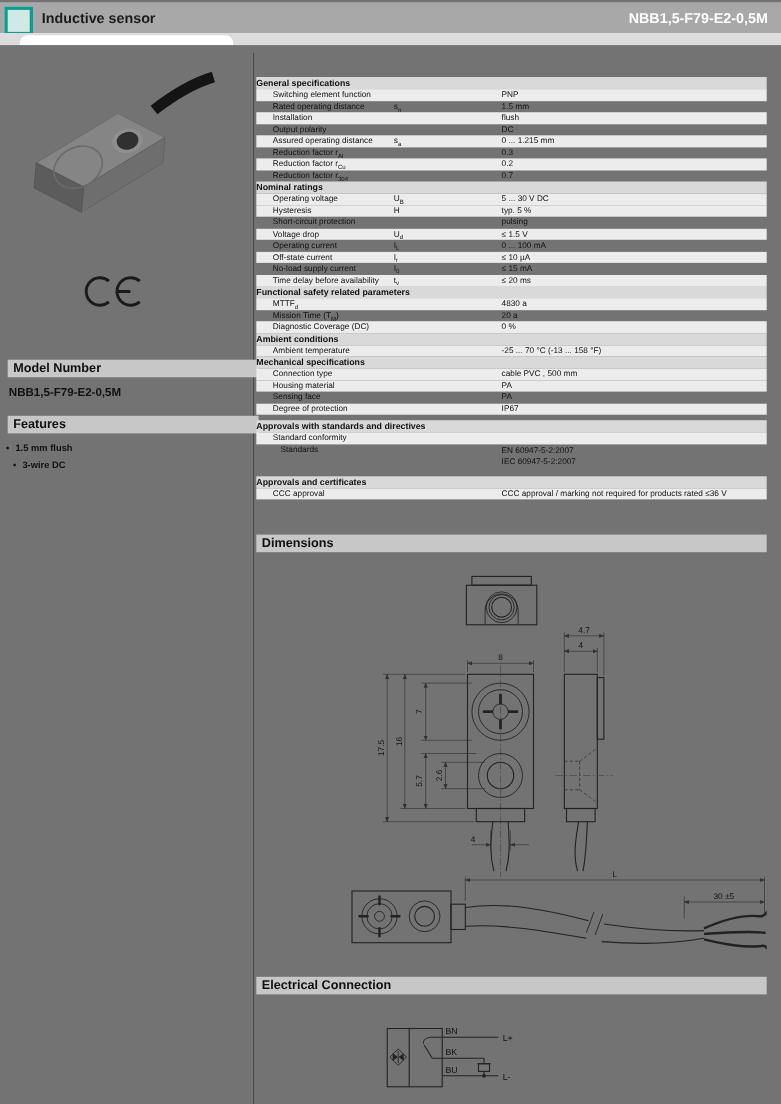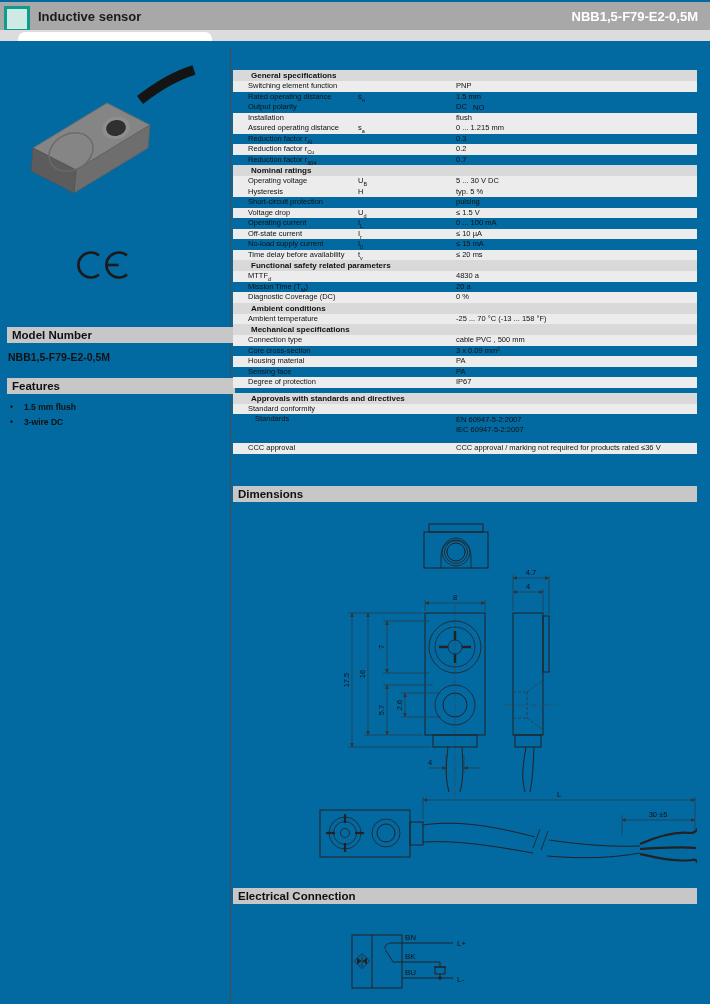--- a/index.html
+++ b/index.html
@@ -1,39 +1,39 @@
 <!DOCTYPE html>
 <html><head>
 <meta charset="utf-8">
 <style>
   html,body{margin:0;padding:0;background:#fff;}
-  #page{position:relative;width:710px;height:1004px;background:#0369a1;
+  #page{position:relative;width:710px;height:1004px;background:#737373;
         font-family:"Liberation Sans",sans-serif;color:#111;overflow:hidden;}
   
   .topbar{position:absolute;left:0;top:2px;width:710px;height:28px;background:#a8a8a8;}
   .brand-icon{position:absolute;left:4px;top:4px;width:20px;height:20px;
         background:#cfe9e4;border:3px solid #0e9d8d;box-sizing:content-box;}
   .topbar-title{position:absolute;left:38px;top:7px;font-size:13px;font-weight:bold;color:#1b1b1b;}
   .topbar-model{position:absolute;right:12px;top:7px;font-size:13px;font-weight:bold;color:#fff;}
   .substrip{position:absolute;left:0;top:30px;width:710px;height:11px;background:#dcdcdc;}
   .photo-notch{position:absolute;left:18px;top:32px;width:194px;height:9px;background:#fff;border-radius:7px 7px 0 0;}
   .col-divider{position:absolute;left:230px;top:48px;width:1px;height:956px;background:#4a4a4a;}
   
   .h-bar{position:absolute;background:#c7c7c7;font-weight:bold;font-size:11.5px;
         line-height:16px;height:16px;padding-left:5px;box-sizing:border-box;color:#101010;}
   .h-left{left:7px;width:228px;}
   .h-right{left:233px;width:464px;}
   
   .model-value{position:absolute;left:8px;top:351px;font-size:10.5px;font-weight:bold;}
-  .features-list{position:absolute;left:10px;top:400px;font-size:8.5px;font-weight:bold;}
+  .features-list{position:absolute;left:0;top:400px;font-size:8.5px;font-weight:bold;text-align:center;}
   .feature-item{height:15px;line-height:15px;}
   .feature-item .dot{display:inline-block;width:14px;}
   
   #tdata{position:absolute;left:233px;top:70px;width:464px;}
-  .t-section{background:#d9d9d9;font-weight:bold;font-size:8px;height:11px;line-height:11px;padding-left:18px;}
+  .t-section{background:#d9d9d9;font-weight:bold;font-size:8px;height:11px;line-height:11px;padding-left:0;}
   .t-row{position:relative;height:10.5px;line-height:10.5px;font-size:7.5px;}
   .t-row.shade{background:#ececec;padding-left:48px;}
   .t-row .c-label{position:absolute;left:15px;top:0;white-space:nowrap;}
   .t-row .c-sym{position:absolute;left:125px;top:0;}
   .t-row .c-val{position:absolute;left:191px;top:0;white-space:nowrap;margin-left:32px;}
   .t-row .c-val2{position:absolute;left:240px;top:0;margin-top:22px;}
   .t-row.t-sub{height:21px;}
   .t-row.t-sub .c-label{left:22px;}
   .t-row.t-sub .c-val{line-height:10px;top:1px;}
   sub{font-size:5.5px;line-height:0;}
@@ -92,27 +92,27 @@
       <div class="t-row shade">
         <span class="c-label">Switching element function</span>
         <span class="c-val">PNP</span>
         <span class="c-val2">NO</span>
       </div>
       <div class="t-row">
         <span class="c-label">Rated operating distance</span>
         <span class="c-sym">s<sub>n</sub></span>
         <span class="c-val">1.5 mm</span>
       </div>
+      <div class="t-row shade">
+        <span class="c-label">Installation</span>
+        <span class="c-val">flush</span>
+      </div>
       <div class="t-row">
         <span class="c-label">Output polarity</span>
         <span class="c-val">DC</span>
-      </div>
-      <div class="t-row shade">
-        <span class="c-label">Installation</span>
-        <span class="c-val">flush</span>
       </div>
       <div class="t-row shade">
         <span class="c-label">Assured operating distance</span>
         <span class="c-sym">s<sub>a</sub></span>
         <span class="c-val">0 ... 1.215 mm</span>
       </div>
       <div class="t-row">
         <span class="c-label">Reduction factor r<sub>Al</sub></span>
         <span class="c-val">0.3</span>
       </div>
@@ -180,24 +180,20 @@
       <div class="t-section">Ambient conditions</div>
       <div class="t-row shade">
         <span class="c-label">Ambient temperature</span>
         <span class="c-val">-25 ... 70 °C (-13 ... 158 °F)</span>
       </div>
       <div class="t-section">Mechanical specifications</div>
       <div class="t-row shade">
         <span class="c-label">Connection type</span>
         <span class="c-val">cable PVC , 500 mm</span>
       </div>
-      <div class="t-row">
-        <span class="c-label">Core cross-section</span>
-        <span class="c-val">3 x 0.09 mm²</span>
-      </div>
       <div class="t-row shade">
         <span class="c-label">Housing material</span>
         <span class="c-val">PA</span>
       </div>
       <div class="t-row">
         <span class="c-label">Sensing face</span>
         <span class="c-val">PA</span>
       </div>
       <div class="t-row shade">
         <span class="c-label">Degree of protection</span>
@@ -206,20 +202,21 @@
       <div class="t-gap" style="height: 5px;"></div>
       <div class="t-section">Approvals with standards and directives</div>
       <div class="t-row shade">
         <span class="c-label">Standard conformity</span>
       </div>
       <div class="t-row t-sub">
         <span class="c-label">Standards</span>
         <span class="c-val">EN 60947-5-2:2007<br>IEC 60947-5-2:2007</span>
       </div>
       <div class="t-gap" style="height: 8px;"></div>
+      <div class="t-section">Approvals and certificates</div>
       <div class="t-row shade">
         <span class="c-label">CCC approval</span>
         <span class="c-val">CCC approval / marking not required for products rated ≤36 V</span>
       </div>
     </div>
 
   <div class="h-bar h-right" style="top:486px;">Dimensions</div>
   <svg class="drawing" style="left:233px;top:505px;" width="464" height="378" viewBox="0 0 464 378">
     <defs>
       <marker id="ar" viewBox="0 0 10 10" refX="9" refY="5" markerWidth="8" markerHeight="8" orient="auto-start-reverse">

